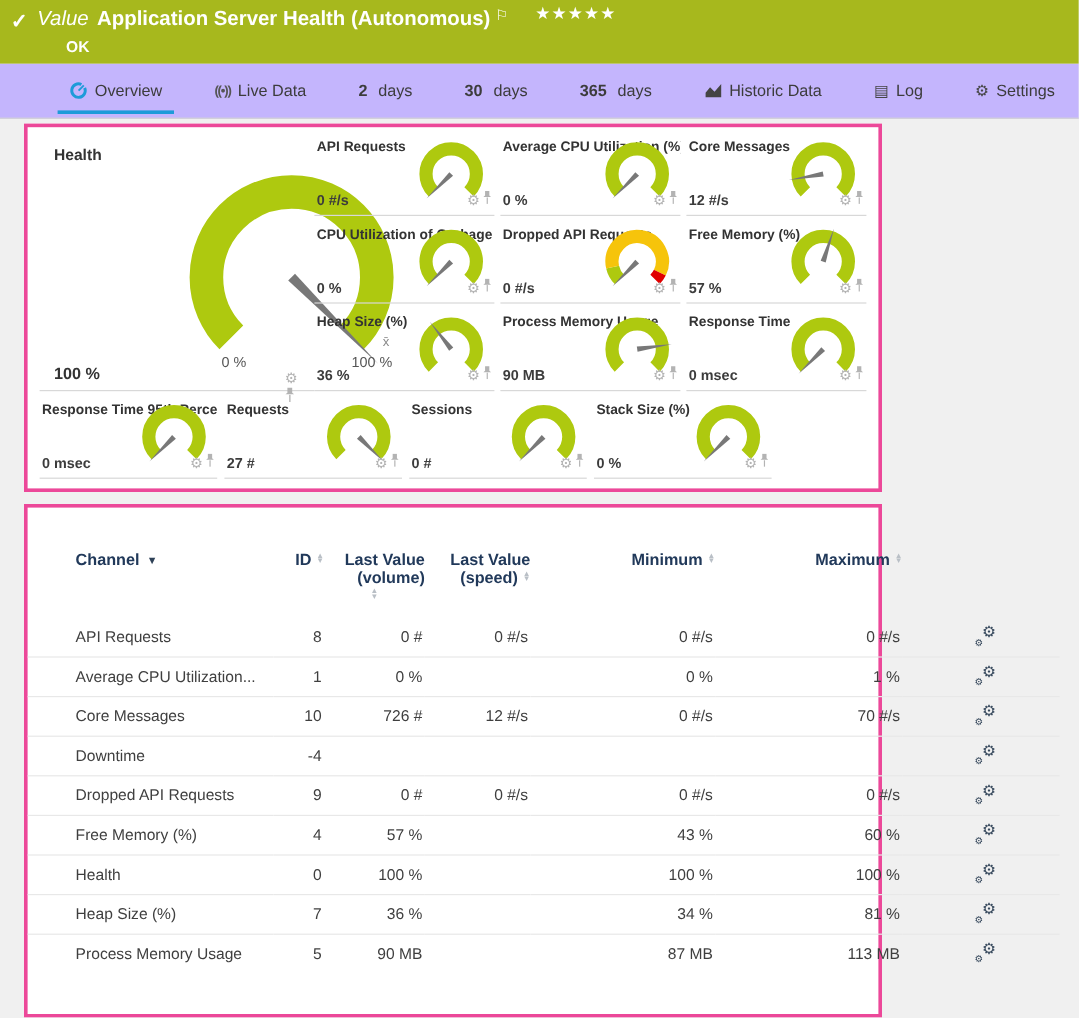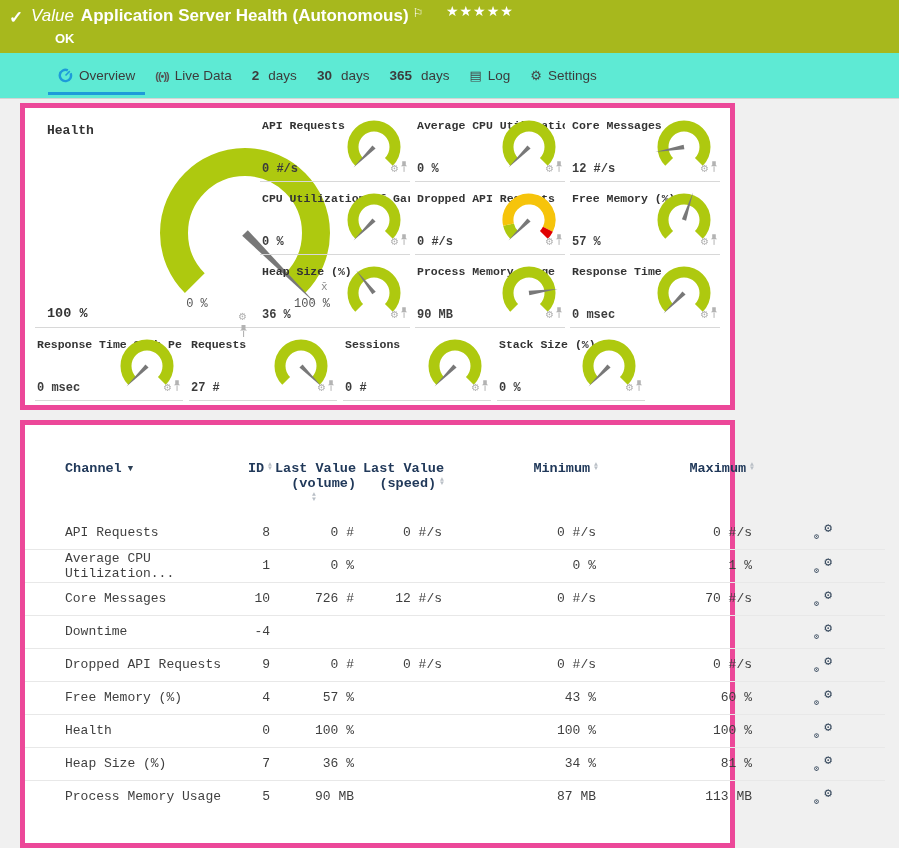--- a/index.html
+++ b/index.html
@@ -10,33 +10,33 @@
   .green-bar { height:53px; background:#a7b81d; color:#fff; position:relative; }
   .green-bar .check { position:absolute; left:9px; top:7px; font-size:17px; font-weight:bold; }
   .green-bar .line1 { position:absolute; left:31px; top:6px; font-size:17px; white-space:nowrap; }
   .green-bar .kind { font-style:italic; font-weight:400; margin-right:7px; }
   .green-bar .title { font-weight:bold; }
   .green-bar .flag { font-size:12px; vertical-align:top; margin-left:4px; }
   .green-bar .stars { position:absolute; left:446px; top:3px; font-size:14px; letter-spacing:1px; }
   .green-bar .status { position:absolute; left:55px; top:31px; font-size:13px; font-weight:bold; }
 
   
-  .tab-bar { height:46px; background:#5eead4; border-bottom:1px solid #d4d4d4;
-             display:flex; align-items:stretch; padding:0 10px 0 48px; }
+  .tab-bar { height:46px; background:#c4b5fd; border-bottom:1px solid #d4d4d4;
+             display:flex; align-items:stretch; padding:0 10px 0 48px; justify-content:space-between; }
   .tab { display:flex; align-items:center; gap:6px; font-size:13.5px; color:#3c3c3c;
          position:relative; padding:0 10px; cursor:pointer; white-space:nowrap; }
   .tab.active { }
   .tab.active::after { content:""; position:absolute; left:0; right:0; bottom:3px; height:3px; background:#1d9bd9; }
   .tab .tab-icon { display:inline-flex; align-items:center; }
   .tab .txt-icon { font-size:13px; color:#444; }
   .tab .live-glyph { font-size:11px; font-weight:bold; color:#555; letter-spacing:-1px; }
   .tab .tab-strong { font-weight:bold; margin-right:3px; }
 
   
-  .panel { background:#fff; border:5px solid #ec4899; margin:4px 2px 0 20px; width:715px;font-family:Liberation Mono, monospace; }
+  .panel { background:#fff; border:3px solid #ec4899; margin:4px 2px 0 20px; width:715px; }
   .panel.gauges { height:307px; padding:1px 10px 0 10px; position:relative; }
   .panel.table-panel { height:428px; margin-top:10px; padding-top:22px; }
 
   
   .gauge-top { display:flex; }
   .health-tile { width:315px; height:219px; border-bottom:1px solid #d8d8d8; position:relative; }
   .health-tile .h-title { font-size:13px; font-weight:bold; padding:14px 0 0 12px; color:#333; }
   .health-tile svg { position:absolute; left:0; top:14px; }
   .health-tile .axis-min { position:absolute; left:142px; top:188px; font-size:12px; color:#555; width:40px; text-align:center; }
   .health-tile .axis-max { position:absolute; left:252px; top:188px; font-size:12px; color:#555; width:50px; text-align:center; }
@@ -117,20 +117,29 @@
     <span class="tab-strong">30</span>
     <span class="tab-label">days</span>
   </div>
 
   <div class="tab">
 
     <span class="tab-strong">365</span>
     <span class="tab-label">days</span>
   </div>
 
+  <div class="tab">
+    <span class="tab-icon">
+        <svg width="15" height="13" viewBox="0 0 16 14">
+          <path d="M1 13 L1 9 L5 4 L9 8 L15 1 L15 13 Z" fill="#444"></path>
+        </svg>
+      </span>
+
+    <span class="tab-label">Historic Data</span>
+  </div>
 
   <div class="tab">
     <span class="tab-icon">
         <span class="txt-icon">▤</span>
       </span>
 
     <span class="tab-label">Log</span>
   </div>
 
   <div class="tab">

